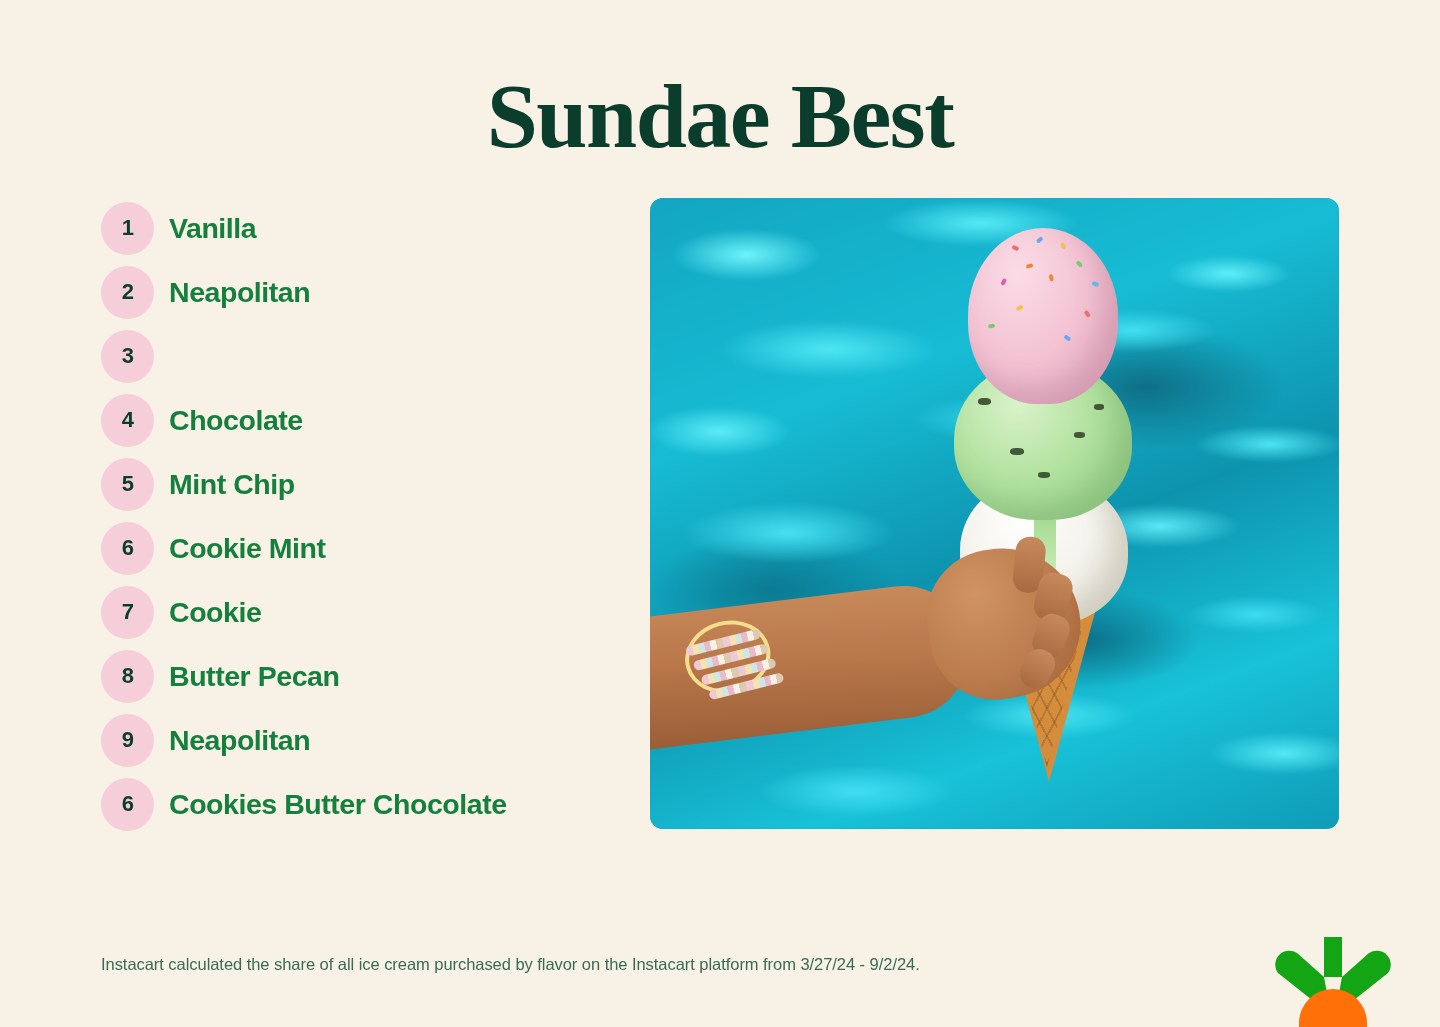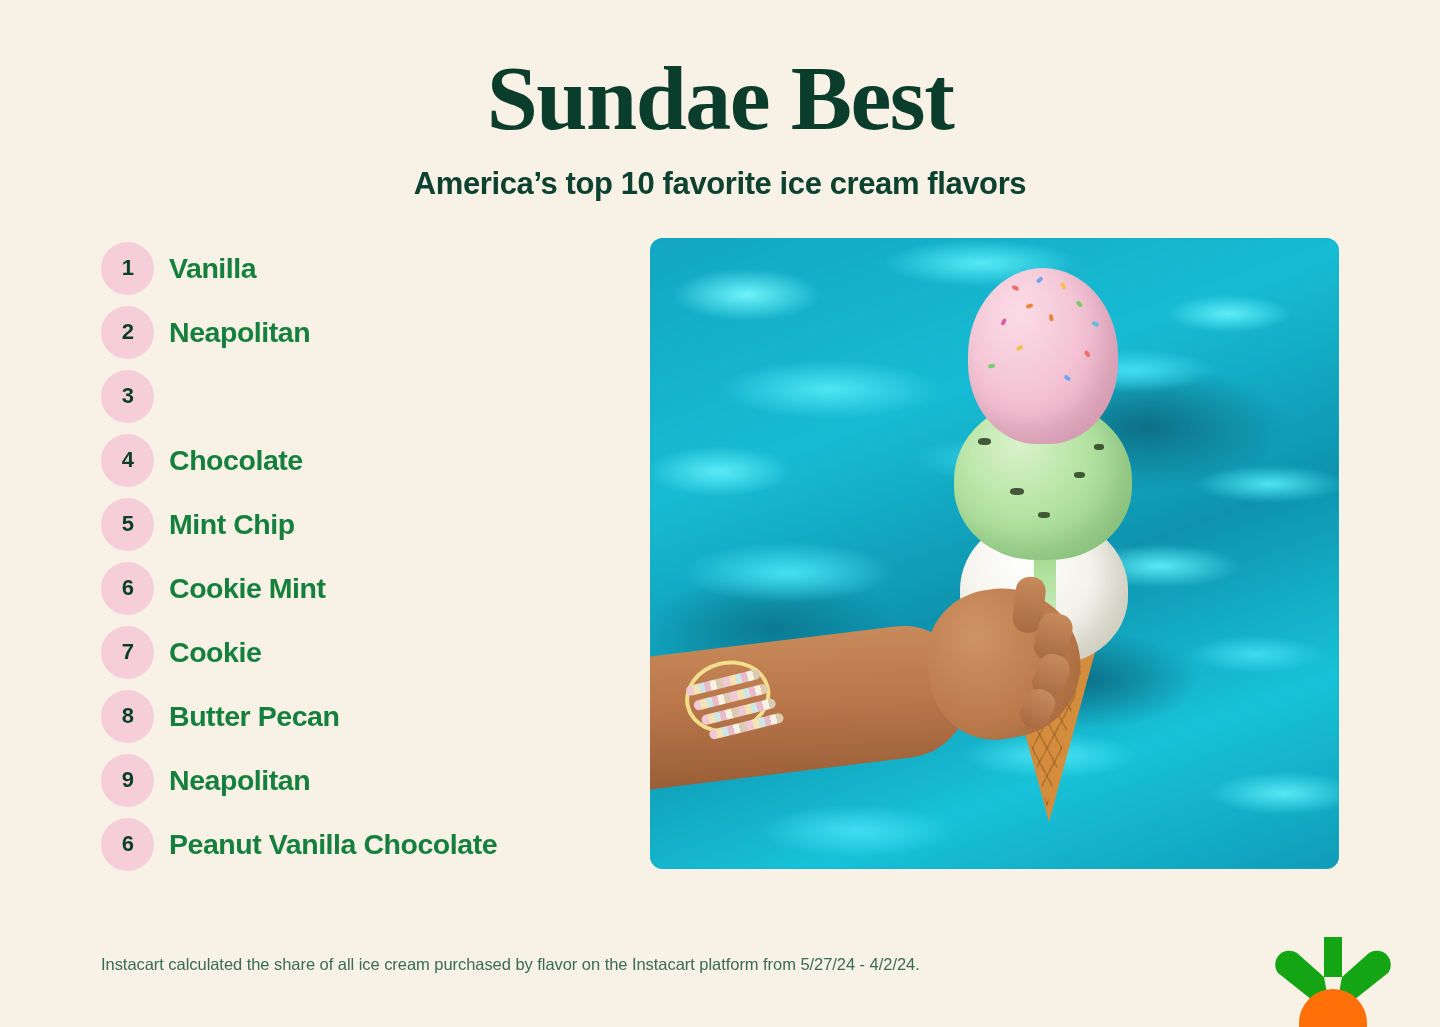--- a/index.html
+++ b/index.html
@@ -11,21 +11,21 @@
     overflow:hidden;
   }
 
   body {
     background:#F8F1E5;
     font-family:"Liberation Sans", sans-serif;
     position:relative;
   }
 
   
-  .header { text-align:center; padding-top:52px; }
+  .header { text-align:center; padding-top:34px;margin-top:36px; }
 
   .title {
     font-family:"Liberation Serif", serif;
     font-weight:700;
     font-size:92px;
     line-height:1.0;
     letter-spacing:-1.5px;
     color:#0B3D2C;
   }
 
@@ -255,21 +255,20 @@
     width:128px;
     height:96px;
   }
   .logo svg { display:block; width:128px; height:96px; }
 </style>
 </head>
 <body>
 
 <div class="header">
   <div class="title">Sundae Best</div>
-  <div class="subtitle">America’s top 10 favorite ice cream flavors</div>
 </div>
 
 <div class="main">
 
   <ul class="flavor-list">
     <li class="flavor-row">
       <span class="rank-badge">1</span>
       <span class="flavor-name">Vanilla</span>
     </li>
     <li class="flavor-row">
@@ -298,21 +297,21 @@
     <li class="flavor-row">
       <span class="rank-badge">8</span>
       <span class="flavor-name">Butter Pecan</span>
     </li>
     <li class="flavor-row">
       <span class="rank-badge">9</span>
       <span class="flavor-name">Neapolitan</span>
     </li>
     <li class="flavor-row">
       <span class="rank-badge">6</span>
-      <span class="flavor-name">Peanut Vanilla Chocolate</span>
+      <span class="flavor-name">Cookies Butter Chocolate</span>
     </li>
   </ul>
 
   <div class="photo-frame">
     <div class="water"></div>
 
     <div class="arm"></div>
 
     <div class="bracelets">
       <div class="band-yellow"></div>
@@ -356,21 +355,21 @@
 
     <div class="hand">
       <span class="finger" style="left:96px;top:-6px;width:30px;height:56px;transform:rotate(16deg)"></span>
       <span class="finger" style="left:112px;top:34px;width:34px;height:48px;transform:rotate(24deg)"></span>
       <span class="finger" style="left:104px;top:74px;width:32px;height:44px;transform:rotate(30deg)"></span>
       <span class="finger" style="left:86px;top:106px;width:30px;height:40px;transform:rotate(36deg)"></span>
     </div>
   </div>
 </div>
 
-<div class="footer">Instacart calculated the share of all ice cream purchased by flavor on the Instacart platform from 5/27/24 - 4/2/24.</div>
+<div class="footer">Instacart calculated the share of all ice cream purchased by flavor on the Instacart platform from 3/27/24 - 9/2/24.</div>
 
 <div class="logo">
   <svg viewBox="0 0 128 96" xmlns="http://www.w3.org/2000/svg">
     <g>
       <path d="M55 6 h18 v40 h-18 z" fill="#13A513"></path>
       <path d="M55 46 L28 22 a14 14 0 0 0 -19 20 L62 84 Z" fill="#13A513"></path>
       <path d="M73 46 L100 22 a14 14 0 0 1 19 20 L66 84 Z" fill="#13A513"></path>
     </g>
     <path d="M64 58 a34 34 0 0 1 34 34 v4 H30 v-4 a34 34 0 0 1 34 -34 z" fill="#FF7009"></path>
   </svg>

